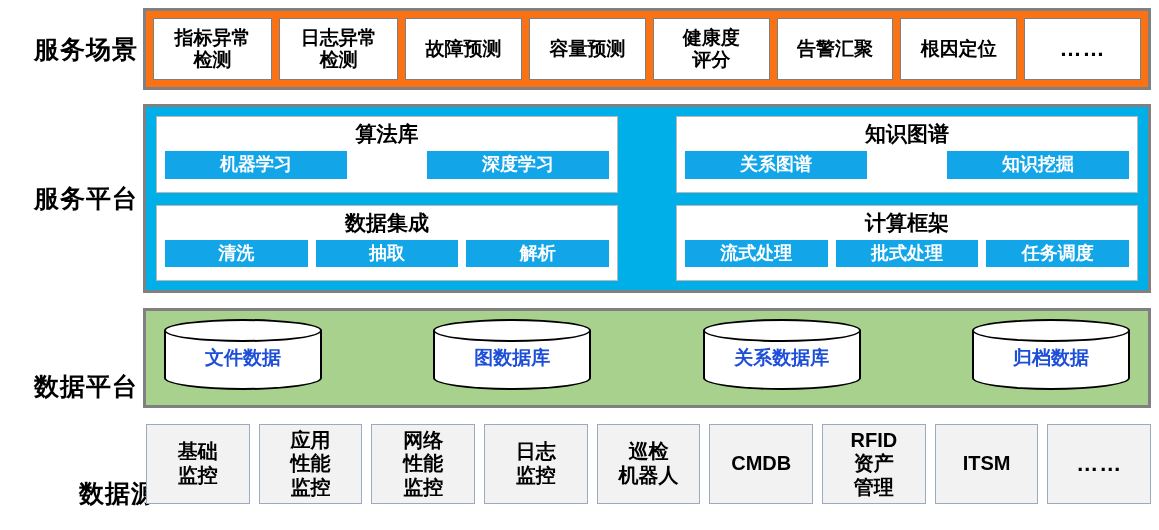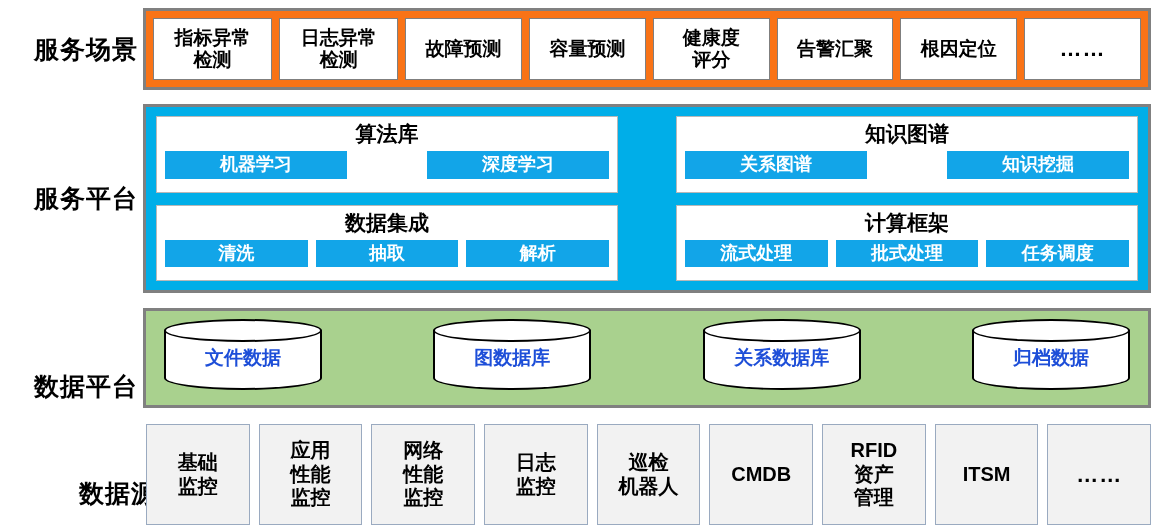--- a/index.html
+++ b/index.html
@@ -179,21 +179,21 @@
     color: #1d4ed8;
     z-index: 3;
   }
 
   
   .source-row {
     position: absolute;
     top: 424px;
     left: 146px;
     width: 1005px;
-    height: 101px;
+    height: 80px;
     display: flex;
     gap: 9px;
   }
   .source-box {
     flex: 1 1 0;
     background: #F2F2F2;
     border: 1.5px solid #9AAAC0;
     box-sizing: border-box;
     display: flex;
     align-items: center;

